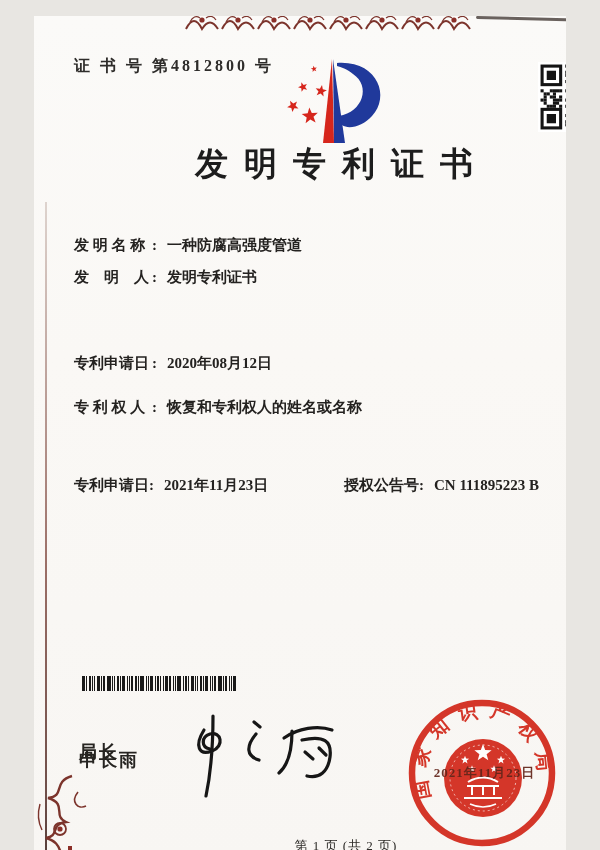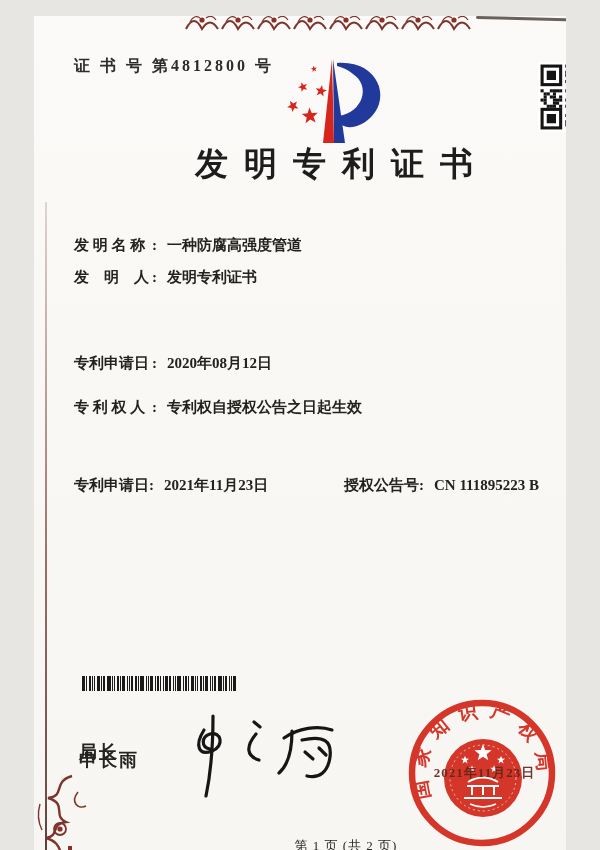--- a/index.html
+++ b/index.html
@@ -212,21 +212,21 @@
   <div class="abs frow" style="top:220px;">
     <span class="lbl">发 明 名 称</span><span class="colon">:</span><span>一种防腐高强度管道</span>
   </div>
   <div class="abs frow" style="top:252px;">
     <span class="lbl">发　明　人</span><span class="colon">:</span><span>发明专利证书</span>
   </div>
   <div class="abs frow" style="top:338px;font-family:Liberation Serif, serif;">
     <span class="lbl">专利申请日</span><span class="colon">:</span><span>2020年08月12日</span>
   </div>
   <div class="abs frow" style="top:382px;">
-    <span class="lbl">专 利 权 人</span><span class="colon">:</span><span>专利权自授权公告之日起生效</span>
+    <span class="lbl">专 利 权 人</span><span class="colon">:</span><span>恢复和专利权人的姓名或名称</span>
   </div>
   <div class="abs frow" style="top:460px;">
     <span><span class="lbl" style="min-width:0;">专利申请日</span><span class="colon">:</span><span>2021年11月23日</span></span>
     <span class="grant-no"><span>授权公告号</span><span class="colon">:</span><span>CN 111895223 B</span></span>
   </div>
 
 
   <svg class="abs" style="left:48px;top:660px;" width="184" height="16" viewBox="0 0 184 16">
     <g id="barcode-bars" fill="#1a1a1a">
         <rect x="0" y="0" width="3" height="15"></rect>

